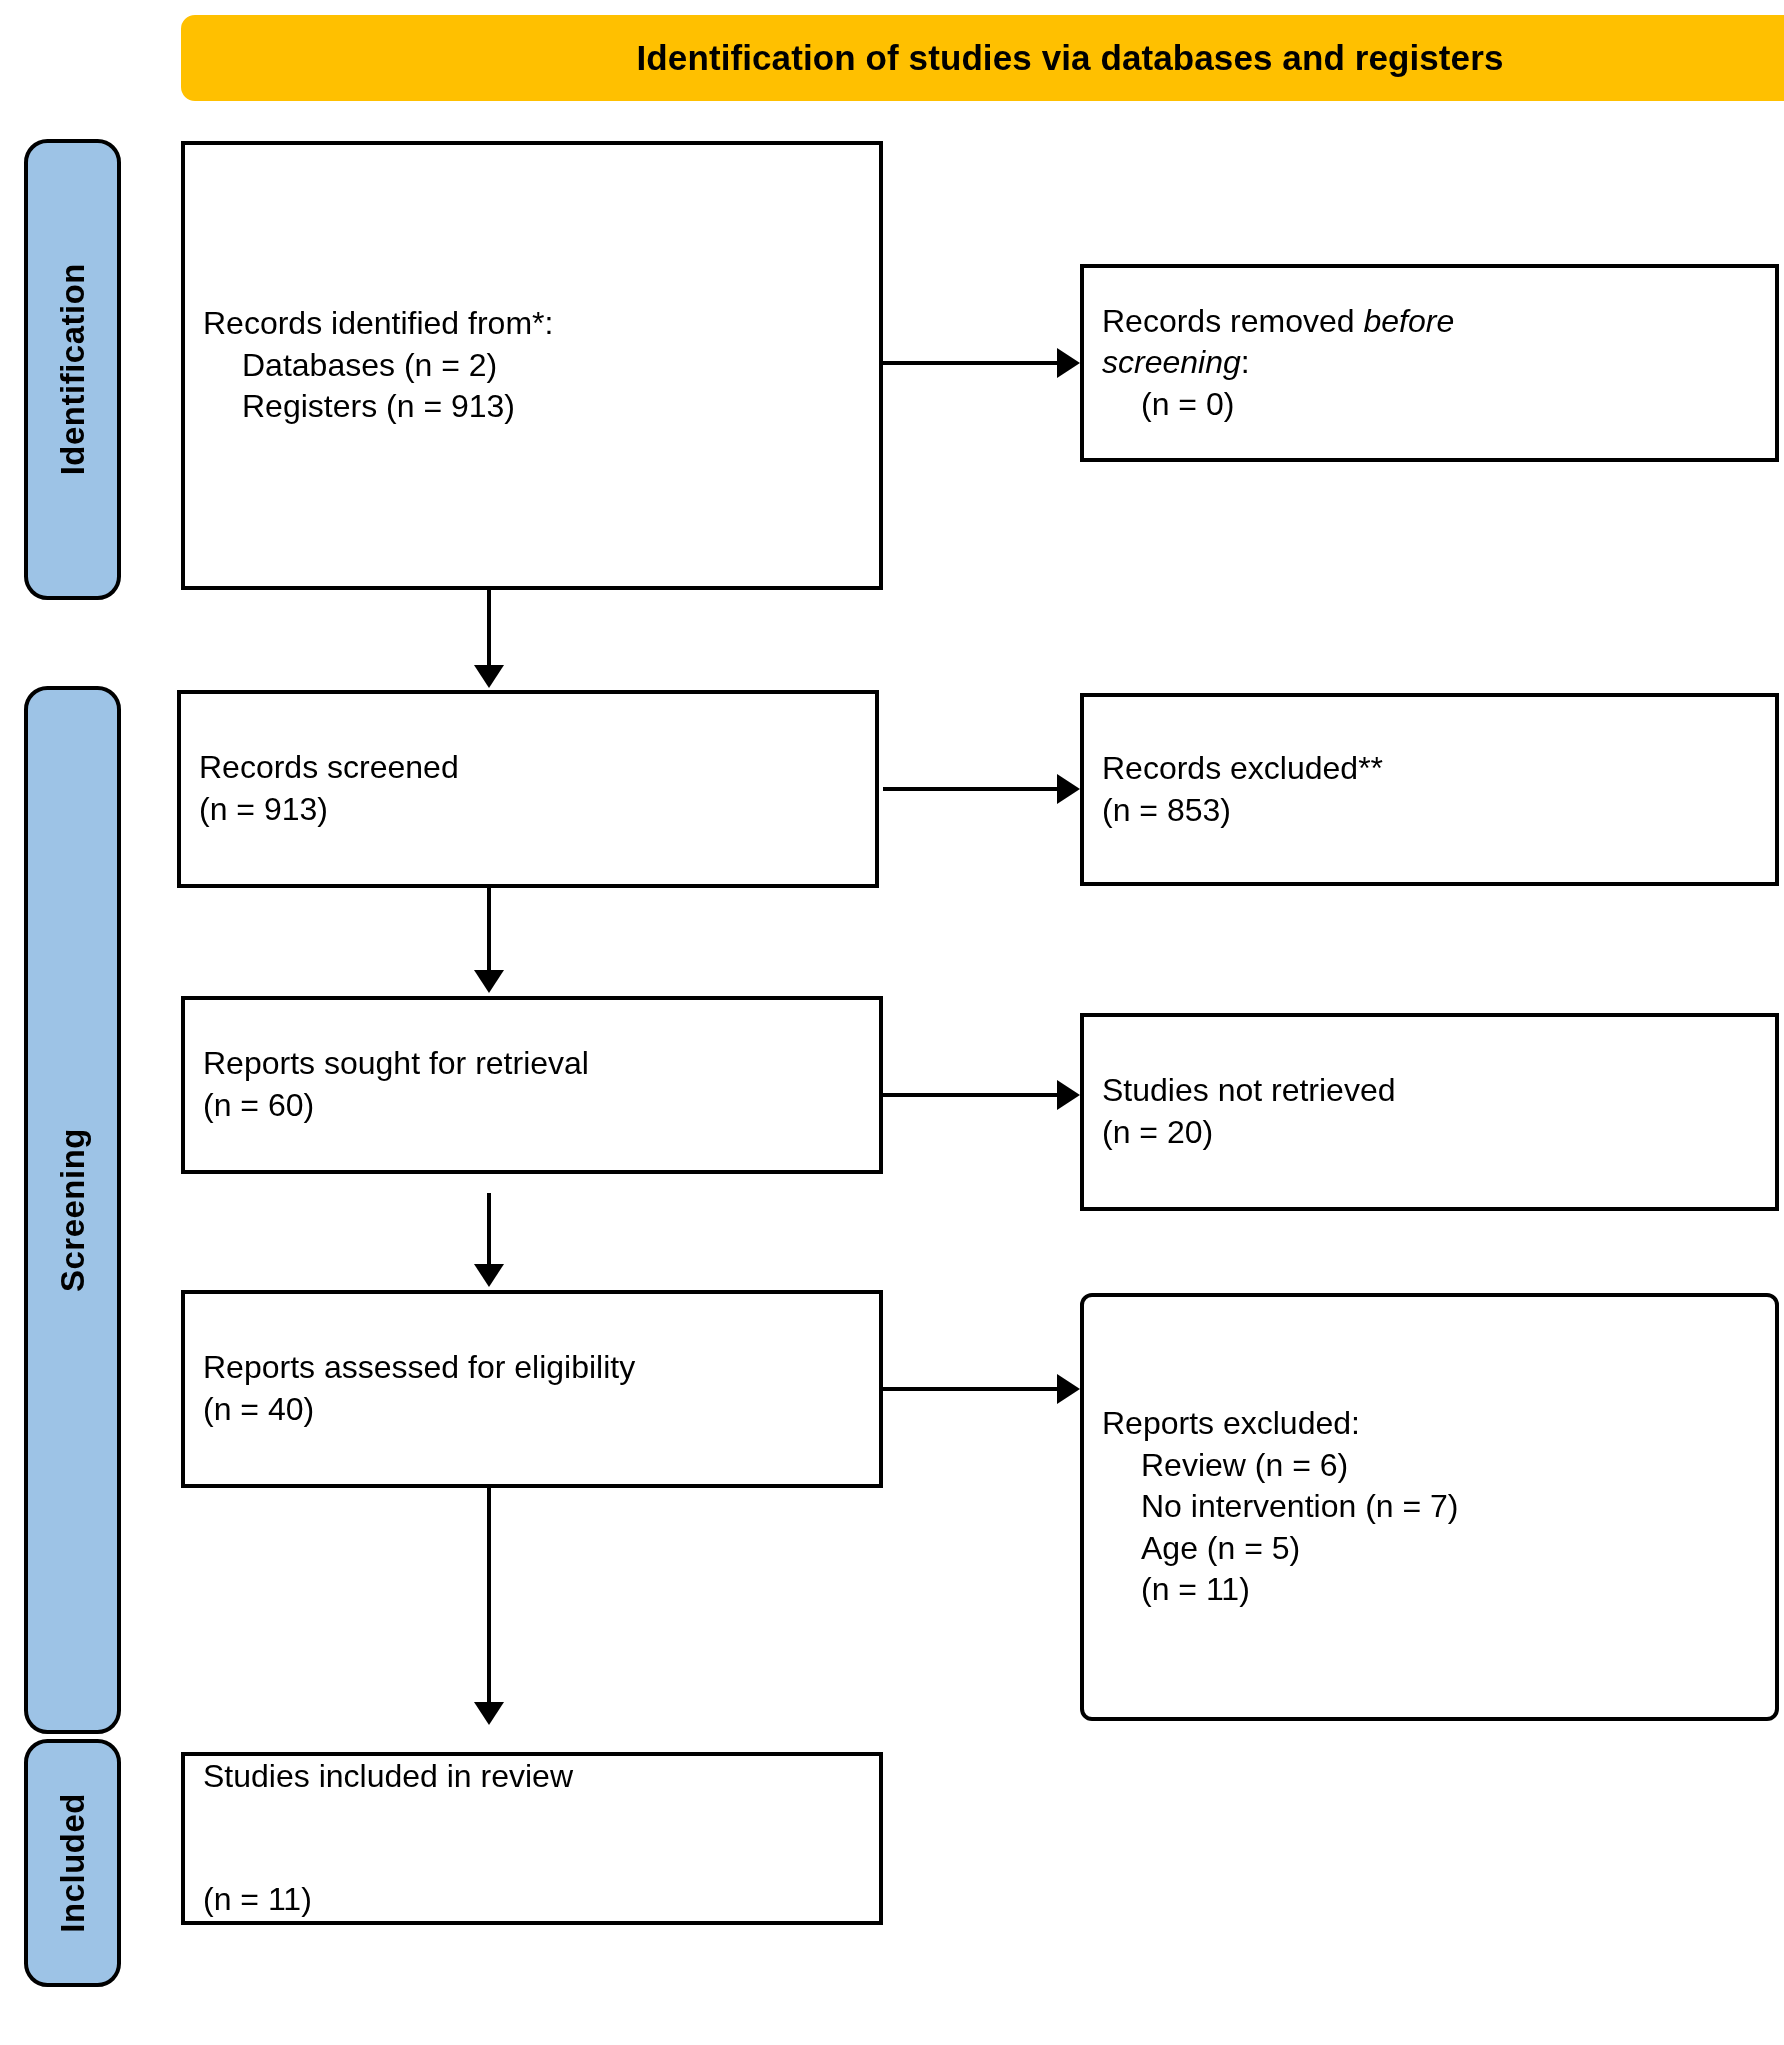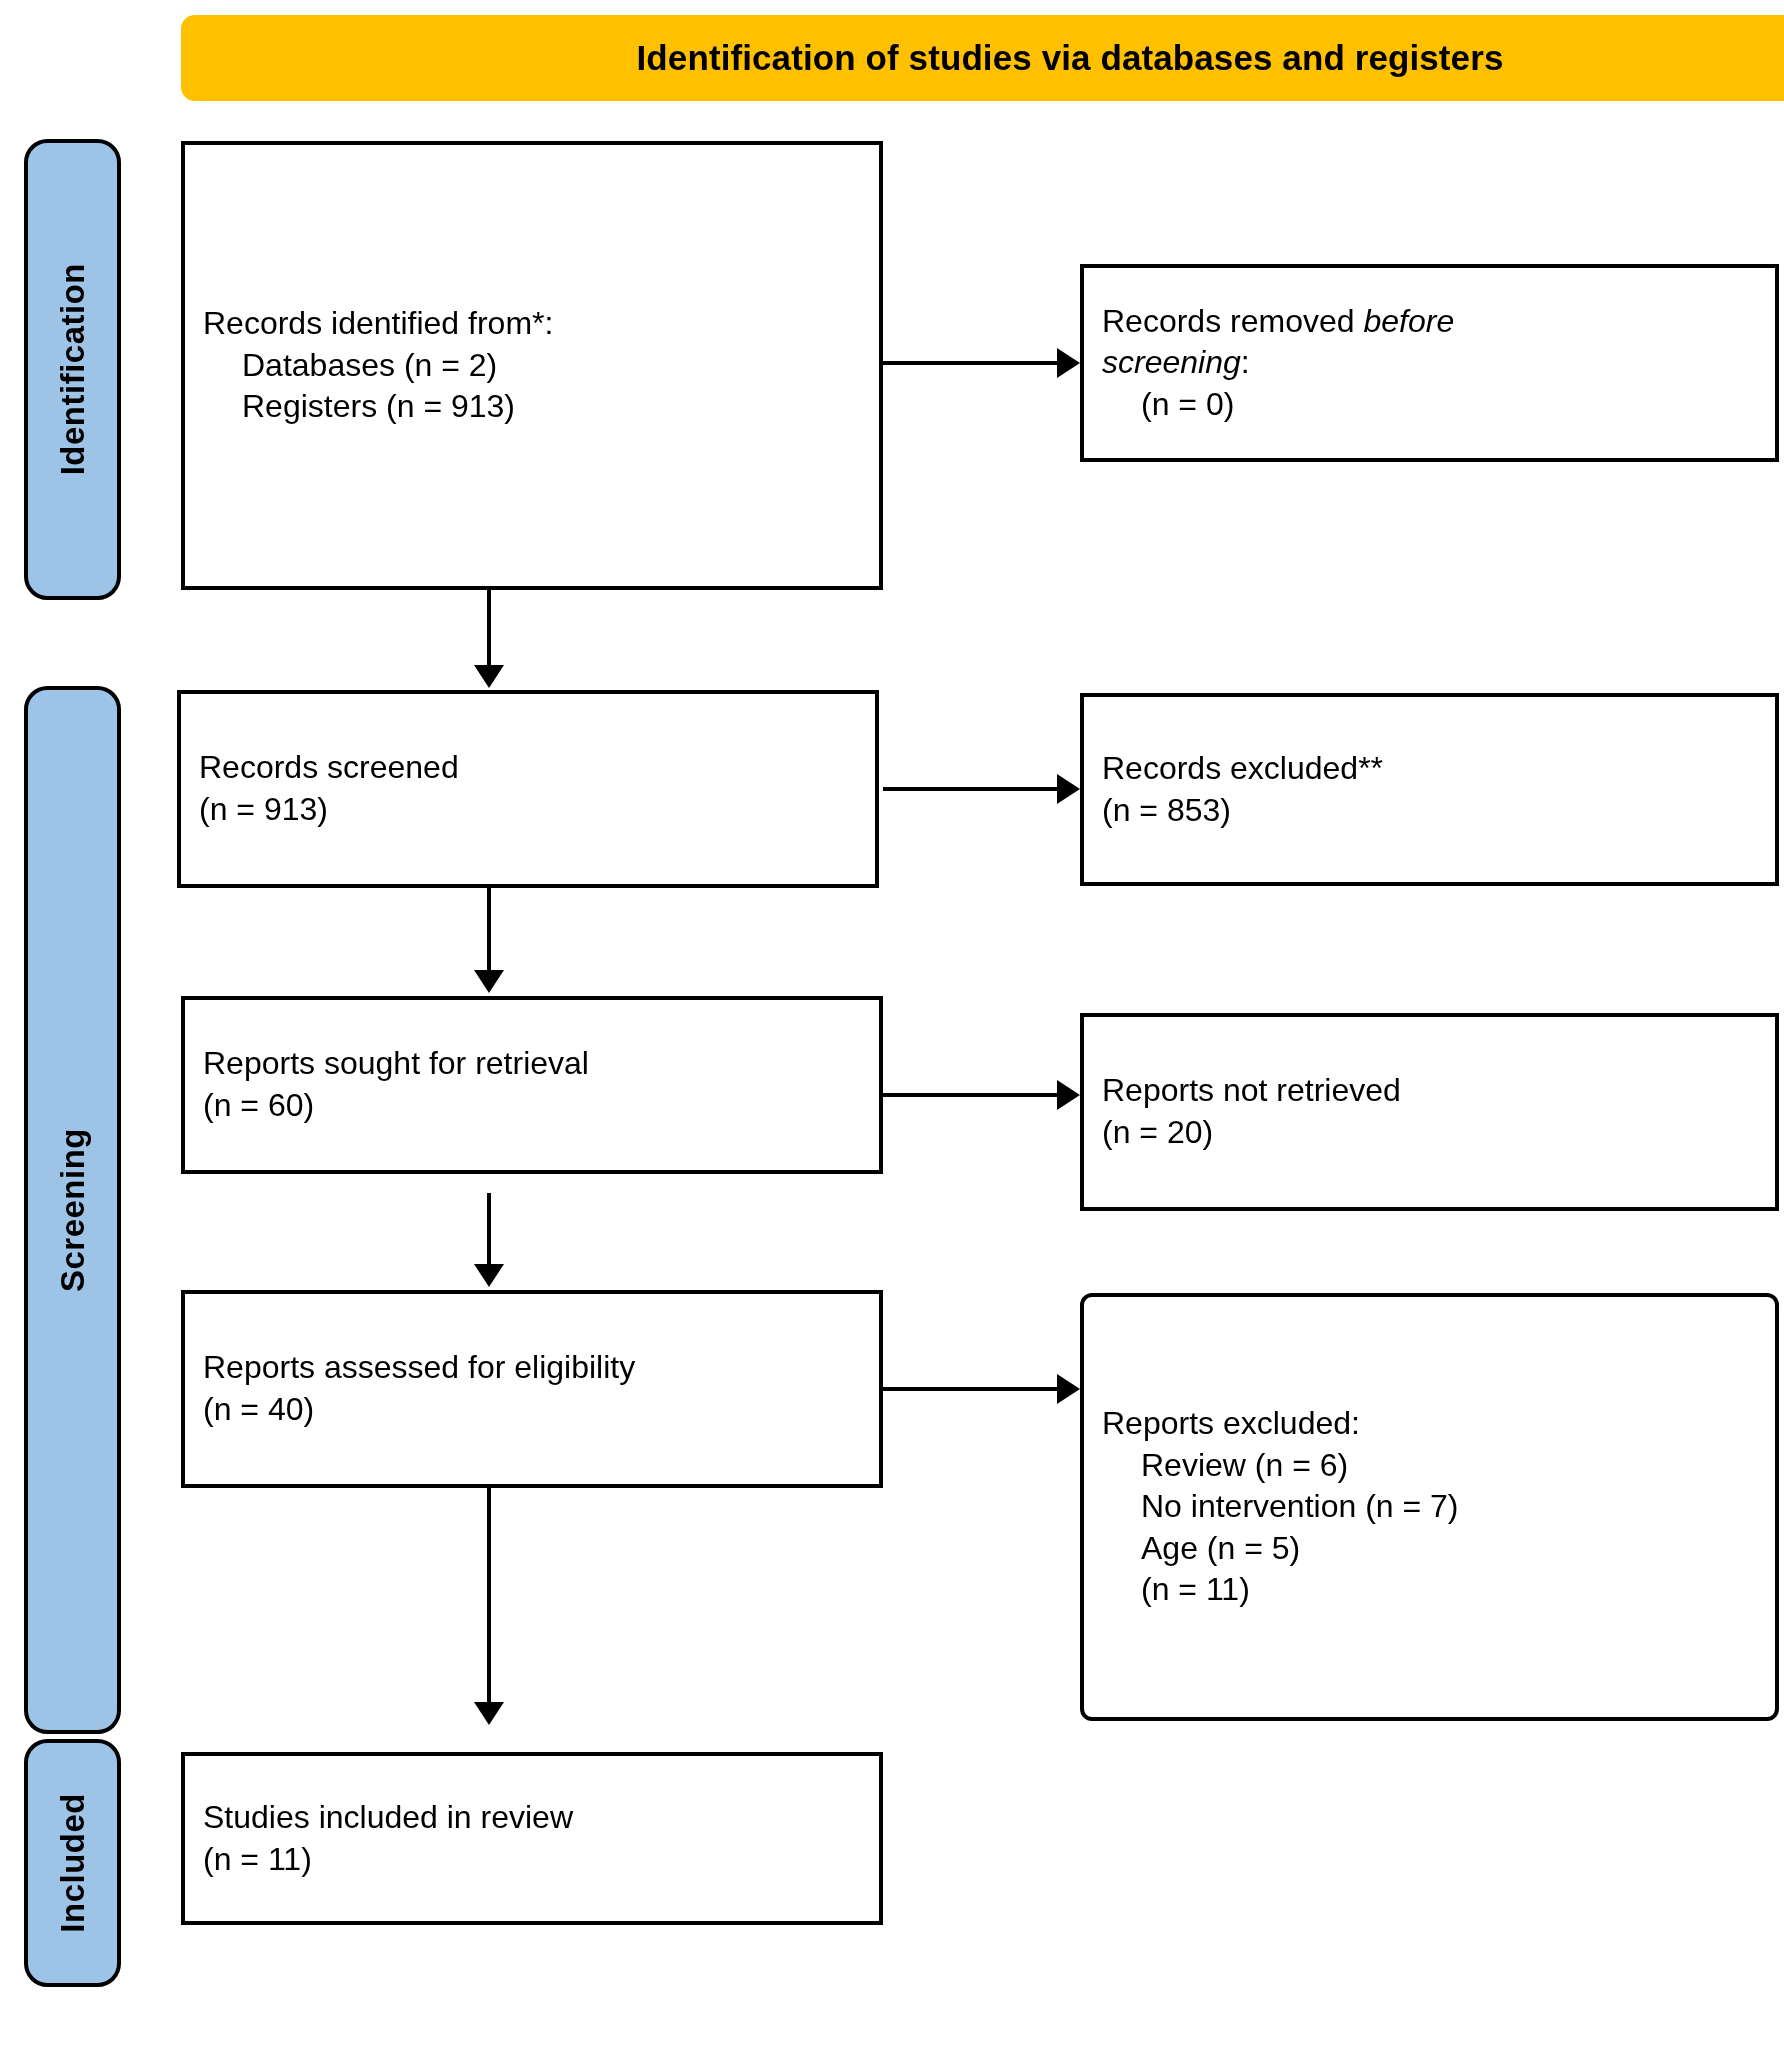--- a/index.html
+++ b/index.html
@@ -142,38 +142,38 @@
     <div class="line" style="font-size:32px;">Records excluded**</div>
     <div class="line" style="font-size:32px;">(n = 853)</div>
   </div>
 
   <div class="flow-box" style="left:181px; top:996px; width:702px; height:178px;">
     <div class="line" style="font-size:32px;">Reports sought for retrieval</div>
     <div class="line" style="font-size:32px;">(n = 60)</div>
   </div>
 
   <div class="flow-box" style="left:1080px; top:1013px; width:699px; height:198px;">
-    <div class="line" style="font-size:32px;">Reports not retrieved</div>
+    <div class="line" style="font-size:32px;">Studies not retrieved</div>
     <div class="line" style="font-size:32px;">(n = 20)</div>
   </div>
 
   <div class="flow-box" style="left:181px; top:1290px; width:702px; height:198px;">
     <div class="line" style="font-size:32px;">Reports assessed for eligibility</div>
     <div class="line" style="font-size:32px;">(n = 40)</div>
   </div>
 
   <div class="flow-box" style="left:1080px; top:1293px; width:699px; height:428px;border-radius:12px;">
     <div class="line" style="font-size:32px;">Reports excluded:</div>
     <div class="line indent" style="font-size:32px;">Review (n = 6)</div>
     <div class="line indent" style="font-size:32px;">No intervention (n = 7)</div>
     <div class="line indent" style="font-size:32px;">Age (n = 5)</div>
     <div class="line indent" style="font-size:32px;">(n = 11)</div>
   </div>
 
-  <div class="flow-box" style="left:181px; top:1752px; width:702px; height:173px;">
+  <div class="flow-box" style="left:181px; top:1752px; width:702px; height:173px;justify-content:space-between;">
     <div class="line" style="font-size:32px;">Studies included in review</div>
     <div class="line" style="font-size:32px;">(n = 11)</div>
   </div>
 
   <div class="conn conn-h" style="left:883px; top:361px; width:176px;"></div>
   <div class="arrowhead arrow-right" style="left:1057px; top:348px;"></div>
 
   <div class="conn conn-v" style="left:487px; top:590px; height:77px;"></div>
   <div class="arrowhead arrow-down" style="left:474px; top:665px;"></div>
 

